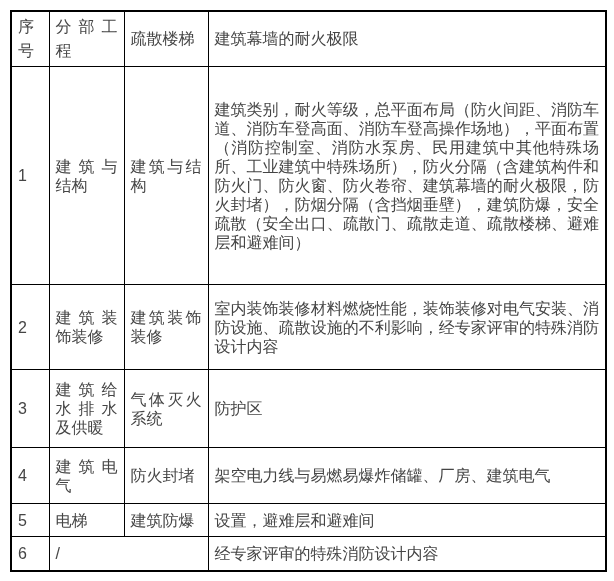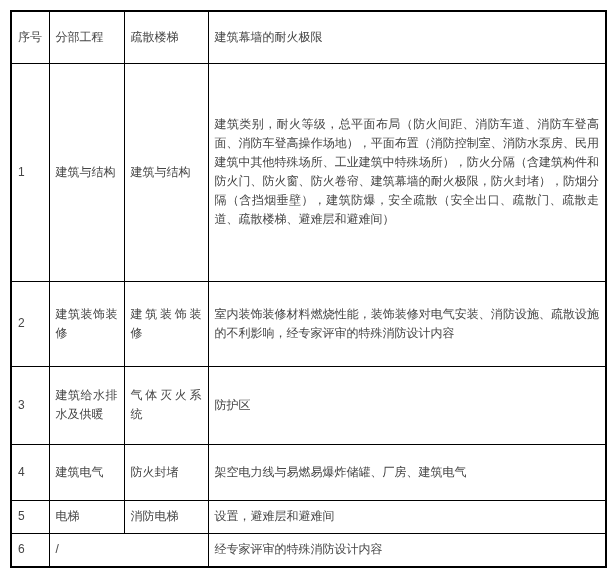--- a/index.html
+++ b/index.html
@@ -14,21 +14,21 @@
   }
   .sheet {
     padding: 10px 10px 11px 10px;
   }
   table.doc-table {
     border-collapse: collapse;
     table-layout: fixed;
     width: 595px;
     border: 2px solid #000000;
     color: #454545;
-    font-size: 12px;
+    font-size: 16px;
   }
   table.doc-table td, table.doc-table th {
     border: 1px solid #000000;
     vertical-align: middle;
     font-weight: normal;
     line-height: 19px;
     padding: 3px 6px;
     text-align: justify;
     text-justify: inter-ideograph;
     overflow-wrap: break-word;
@@ -104,21 +104,21 @@
       <tr class="r4">
         <td class="no-cell">4</td>
         <td>建筑电气</td>
         <td>防火封堵</td>
         <td class="item-cell">架空电力线与易燃易爆炸储罐、厂房、建筑电气</td>
       </tr>
 
       <tr class="r5">
         <td class="no-cell">5</td>
         <td>电梯</td>
-        <td>消防电梯</td>
+        <td>建筑防爆</td>
         <td class="item-cell">设置，避难层和避难间</td>
       </tr>
 
       <tr class="r6">
         <td class="no-cell">6</td>
         <td colspan="2">/</td>
         <td class="item-cell">经专家评审的特殊消防设计内容</td>
       </tr>
     </tbody>
   </table>

